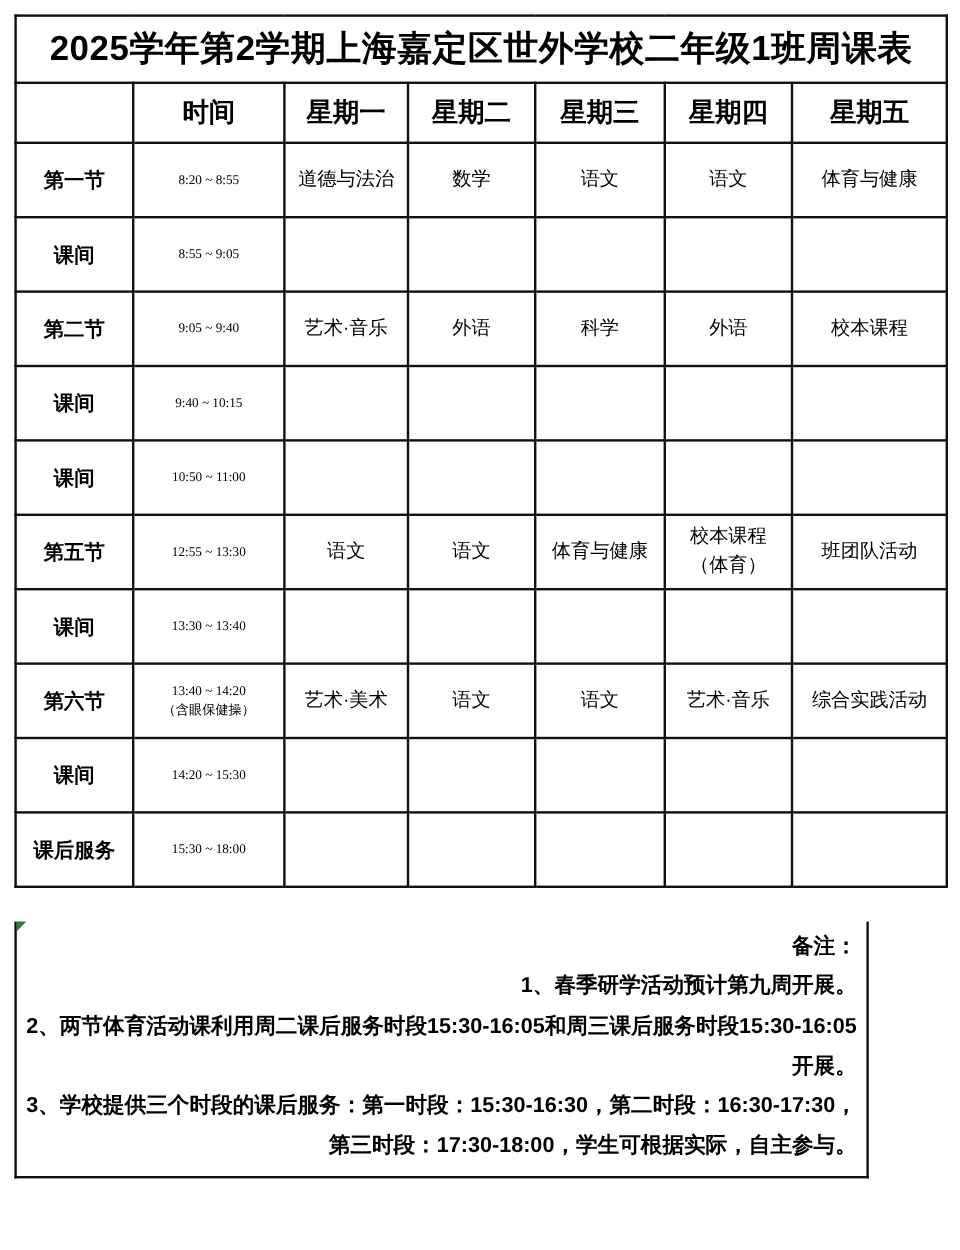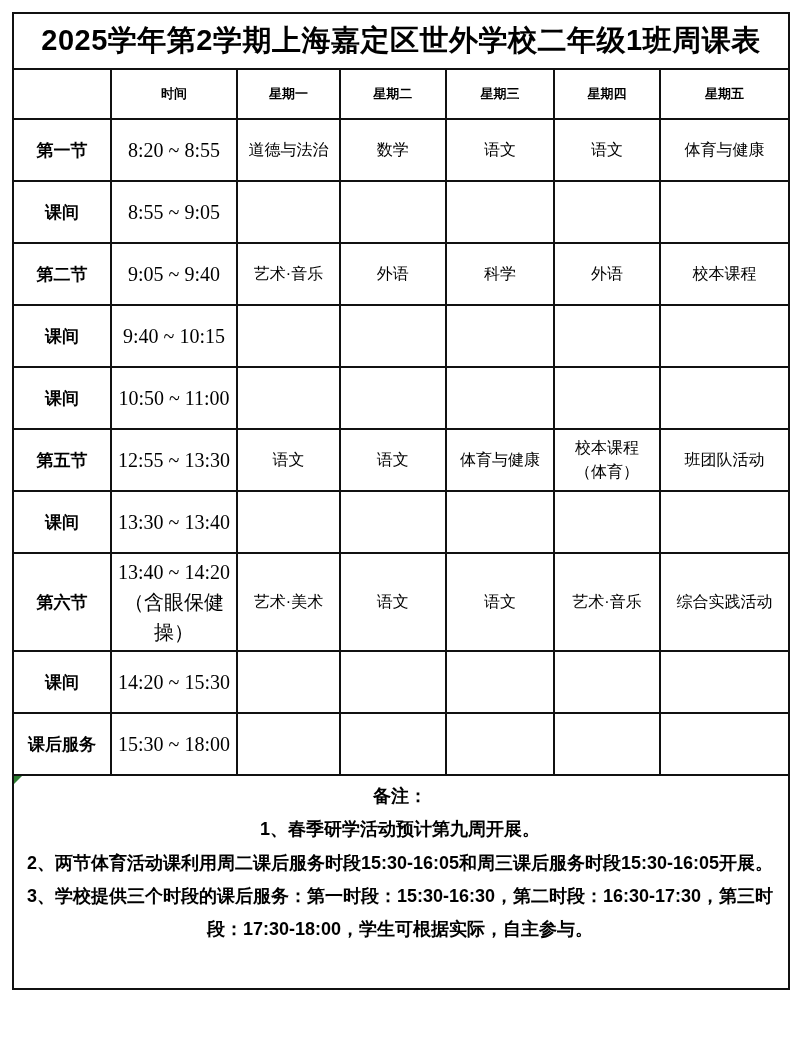--- a/index.html
+++ b/index.html
@@ -31,50 +31,51 @@
   }
   .title-cell {
     height: 56px;
     font-size: 29px;
     font-weight: bold;
     letter-spacing: 0.5px;
     white-space: nowrap;
   }
   .header-row th {
     height: 50px;
-    font-size: 13px;
+    font-size: 22px;
     font-weight: bold;
   }
   td.label-cell {
     font-size: 17px;
     font-weight: bold;
     height: 62px;
   }
   td.time-cell {
     font-family: "Liberation Serif", serif;
-    font-size: 20px;
+    font-size: 11px;
     white-space: pre-line;
     line-height: 1.5;
   }
   td.subject-cell {
     font-size: 16px;
     white-space: pre-line;
     line-height: 1.5;
   }
   .notes {
     position: relative;
-    width: 778px;
+    width: 712px;
     min-height: 214px;
     border: 2px solid #111111;
     border-top: none;
     padding: 4px 8px 8px 6px;
     font-size: 18px;
     font-weight: bold;
     line-height: 1.85;
-    text-align: center;
+    text-align: right;
+    margin-top: 28px;
   }
   .corner-marker {
     position: absolute;
     top: 0;
     left: 0;
     width: 0;
     height: 0;
     border-top: 8px solid #2e7d32;
     border-right: 8px solid transparent;
   }

